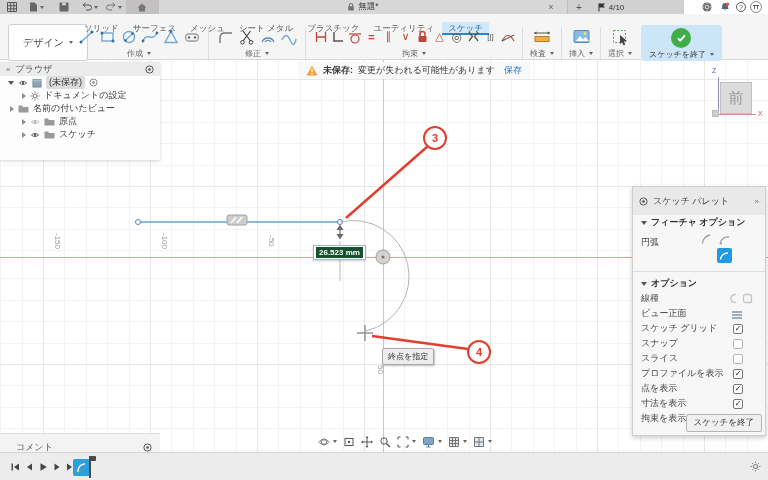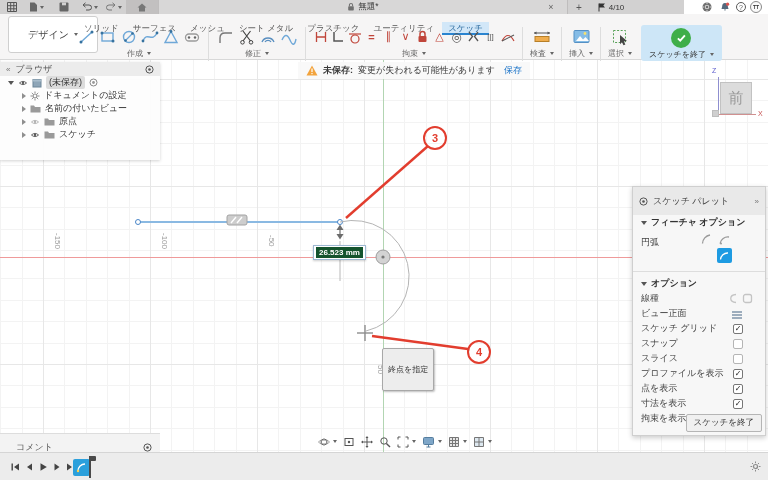--- a/index.html
+++ b/index.html
@@ -14,37 +14,37 @@
  repeating-linear-gradient(180deg,#e7e7e7 0 1px,transparent 1px 107px),
  repeating-linear-gradient(90deg,#f3f3f3 0 1px,transparent 1px 21.4px),
  repeating-linear-gradient(180deg,#f3f3f3 0 1px,transparent 1px 21.4px),#fff;
  background-position:383px 197px}
 .axis-x{position:absolute;left:0;top:257px;width:768px;height:1px;background:#ef9a9a}
 .axis-y{position:absolute;left:383px;top:60px;width:1px;height:392px;background:#b2d5b2}
 .glabel{position:absolute;font-size:8px;color:#9a9a9a;transform:rotate(90deg);transform-origin:0 0;white-space:nowrap}
 .callout-num{position:absolute;width:14px;height:14px;text-align:center;line-height:14px;font-size:11px;font-weight:bold;color:#e23d2e}
 #dim-input{position:absolute;left:313px;top:245px;height:15px;background:#fff;border:1px solid #9db8d2;box-shadow:0 1px 2px rgba(0,0,0,.2);display:flex;align-items:center;padding:1px 2px}
 #dim-input span{background:#14532d;color:#fff;font-size:8px;font-weight:bold;padding:1px 3px;white-space:nowrap}
-#tooltip{position:absolute;left:382px;top:348px;background:#ededed;border:1px solid #a8a8a8;border-radius:2px;box-shadow:1px 1px 2px rgba(0,0,0,.25);font-size:8px;color:#333;padding:15px 5px;white-space:nowrap}
+#tooltip{position:absolute;left:382px;top:348px;background:#ededed;border:1px solid #a8a8a8;border-radius:2px;box-shadow:1px 1px 2px rgba(0,0,0,.25);font-size:8px;color:#333;padding:2px 5px;white-space:nowrap}
 
 #warnbar{position:absolute;left:298px;top:62px;height:17px;display:flex;align-items:center;gap:5px;background:rgba(248,248,248,.92);padding:0 8px}
 #warnbar .wl{font-weight:bold;color:#3a3a3a}
 #warnbar .wm{color:#3a3a3a}
 #warnbar .ws{color:#1a73c8;cursor:pointer;margin-left:4px}
 
 #titlebar{position:absolute;left:0;top:0;width:684px;height:14px;background:#d2d1d1}
 .tbic{position:absolute;top:0;height:14px;display:flex;align-items:center;justify-content:center}
 #hometab{position:absolute;left:126px;top:0;width:32px;height:14px;background:#c2c0c0;display:flex;align-items:center;justify-content:center}
 #doctab{position:absolute;left:158px;top:0;width:410px;height:14px;background:#d8d7d7;border-left:1px solid #bfbdbd;border-right:1px solid #bfbdbd;display:flex;align-items:center;justify-content:center;gap:3px;font-size:8.5px;color:#3a3a3a}
 .caret{width:0;height:0;border-top:3px solid #666;border-left:2.5px solid transparent;border-right:2.5px solid transparent;display:inline-block;margin-left:2px}
 #avatar{position:absolute;left:750px;top:1px;width:12px;height:12px;border-radius:50%;background:#fafafa;border:1px solid #8a8a8a;font-size:5px;display:flex;align-items:center;justify-content:center;color:#333;font-weight:bold}
 .helpc{width:10px;height:10px;border:1px solid #5a5a5a;border-radius:50%;font-size:7px;display:flex;align-items:center;justify-content:center;color:#5a5a5a}
 
 #toolbar{position:absolute;left:0;top:14px;width:768px;height:46px;background:#f6f5f5;border-bottom:1px solid #d8d8d8}
-#design-btn{position:absolute;left:8px;top:2px;width:90px;height:37px;background:#fff;border:1px solid #cfcfcf;border-radius:3px;display:flex;align-items:center;justify-content:center;font-size:10px;color:#444;gap:3px}
+#design-btn{position:absolute;left:8px;top:10px;width:80px;height:37px;background:#fff;border:1px solid #cfcfcf;border-radius:3px;display:flex;align-items:center;justify-content:center;font-size:10px;color:#444;gap:3px}
 #ribbon-tabs{position:absolute;left:78px;top:8px;height:13px;display:flex;gap:2px}
 #ribbon-tabs .rtab{padding:0 6px;font-size:8.5px;color:#555;line-height:13px;white-space:nowrap}
 #ribbon-tabs .rtab.active{background:#d2e7f8;color:#1b5e96;border-bottom:2px solid #2a84d0}
 #ribbon{position:absolute;left:76px;top:11px;display:flex;align-items:flex-start;gap:4px}
 .grp{display:flex;flex-direction:column;align-items:center}
 .grp-icons{display:flex;align-items:center;height:23px}
 .grp-label{font-size:8px;color:#666;display:flex;align-items:center;gap:2px;height:11px;white-space:nowrap}
 .ri{width:21px;height:22px;display:flex;align-items:center;justify-content:center;border-radius:2px}
 .ci{width:17px;height:22px;display:flex;align-items:center;justify-content:center;font-size:11px;color:#555}
 .ci.red{color:#c0453a}
@@ -183,21 +183,21 @@
         </svg>
     </div>
     <div class="trow" style="padding-left:22px">
       <span class="tri-r"></span>
       <svg width="10" height="10" viewBox="0 0 10 10">
           <circle cx="5" cy="5" r="2" fill="none" stroke="#8a8a8a" stroke-width="1.2"></circle>
           <path d="M5 0.5 V2 M5 8 V9.5 M0.5 5 H2 M8 5 H9.5 M1.8 1.8 L2.9 2.9 M7.1 7.1 L8.2 8.2 M8.2 1.8 L7.1 2.9 M2.9 7.1 L1.8 8.2" stroke="#8a8a8a"></path>
         </svg>
       <span>ドキュメントの設定</span>
     </div>
-    <div class="trow" style="padding-left:22px">
+    <div class="trow" style="padding-left:10px">
       <span class="tri-r"></span>
       <svg width="11" height="9" viewBox="0 0 11 9">
           <path d="M0.5 1.5 h3.5 l1 1.5 h5.5 v5.5 h-10 z" fill="#9a9a9a"></path>
         </svg>
       <span>名前の付いたビュー</span>
     </div>
     <div class="trow" style="padding-left:22px">
       <span class="tri-r"></span>
       <svg width="10" height="8" viewBox="0 0 10 9" style="opacity:.45">
           <path d="M1 4.5 Q5 0.8 9 4.5 Q5 8.2 1 4.5 Z" fill="none" stroke="#555"></path>

